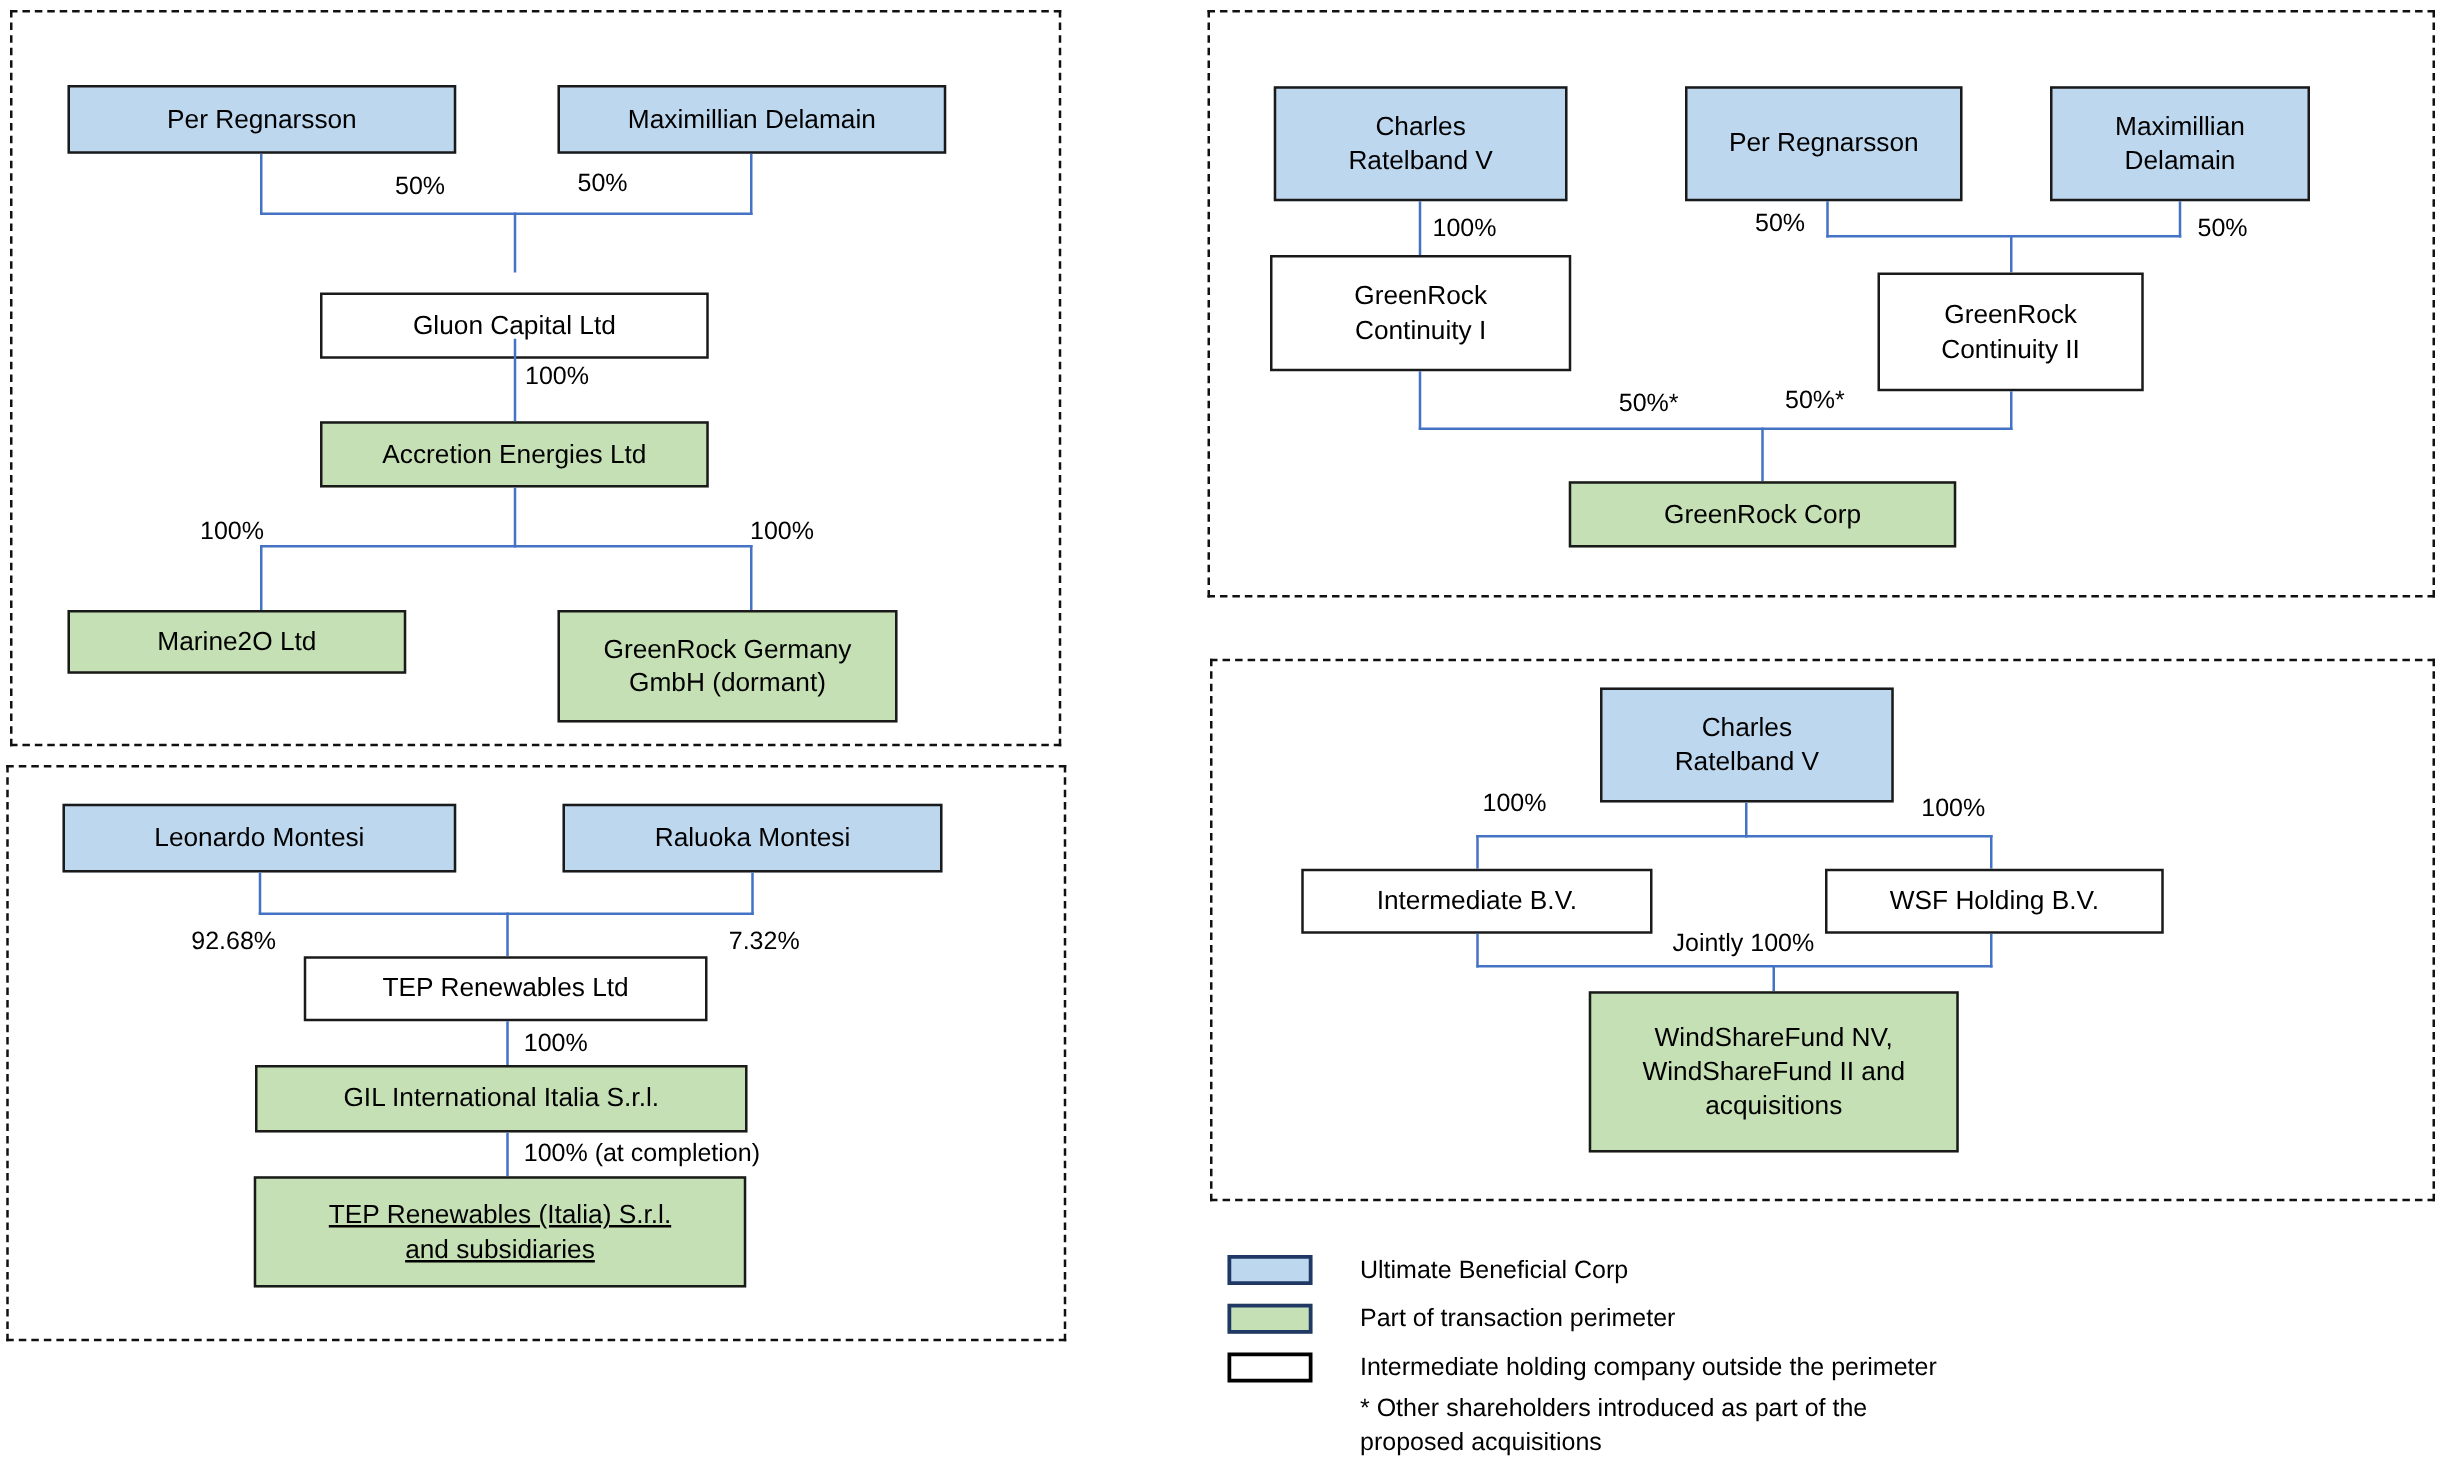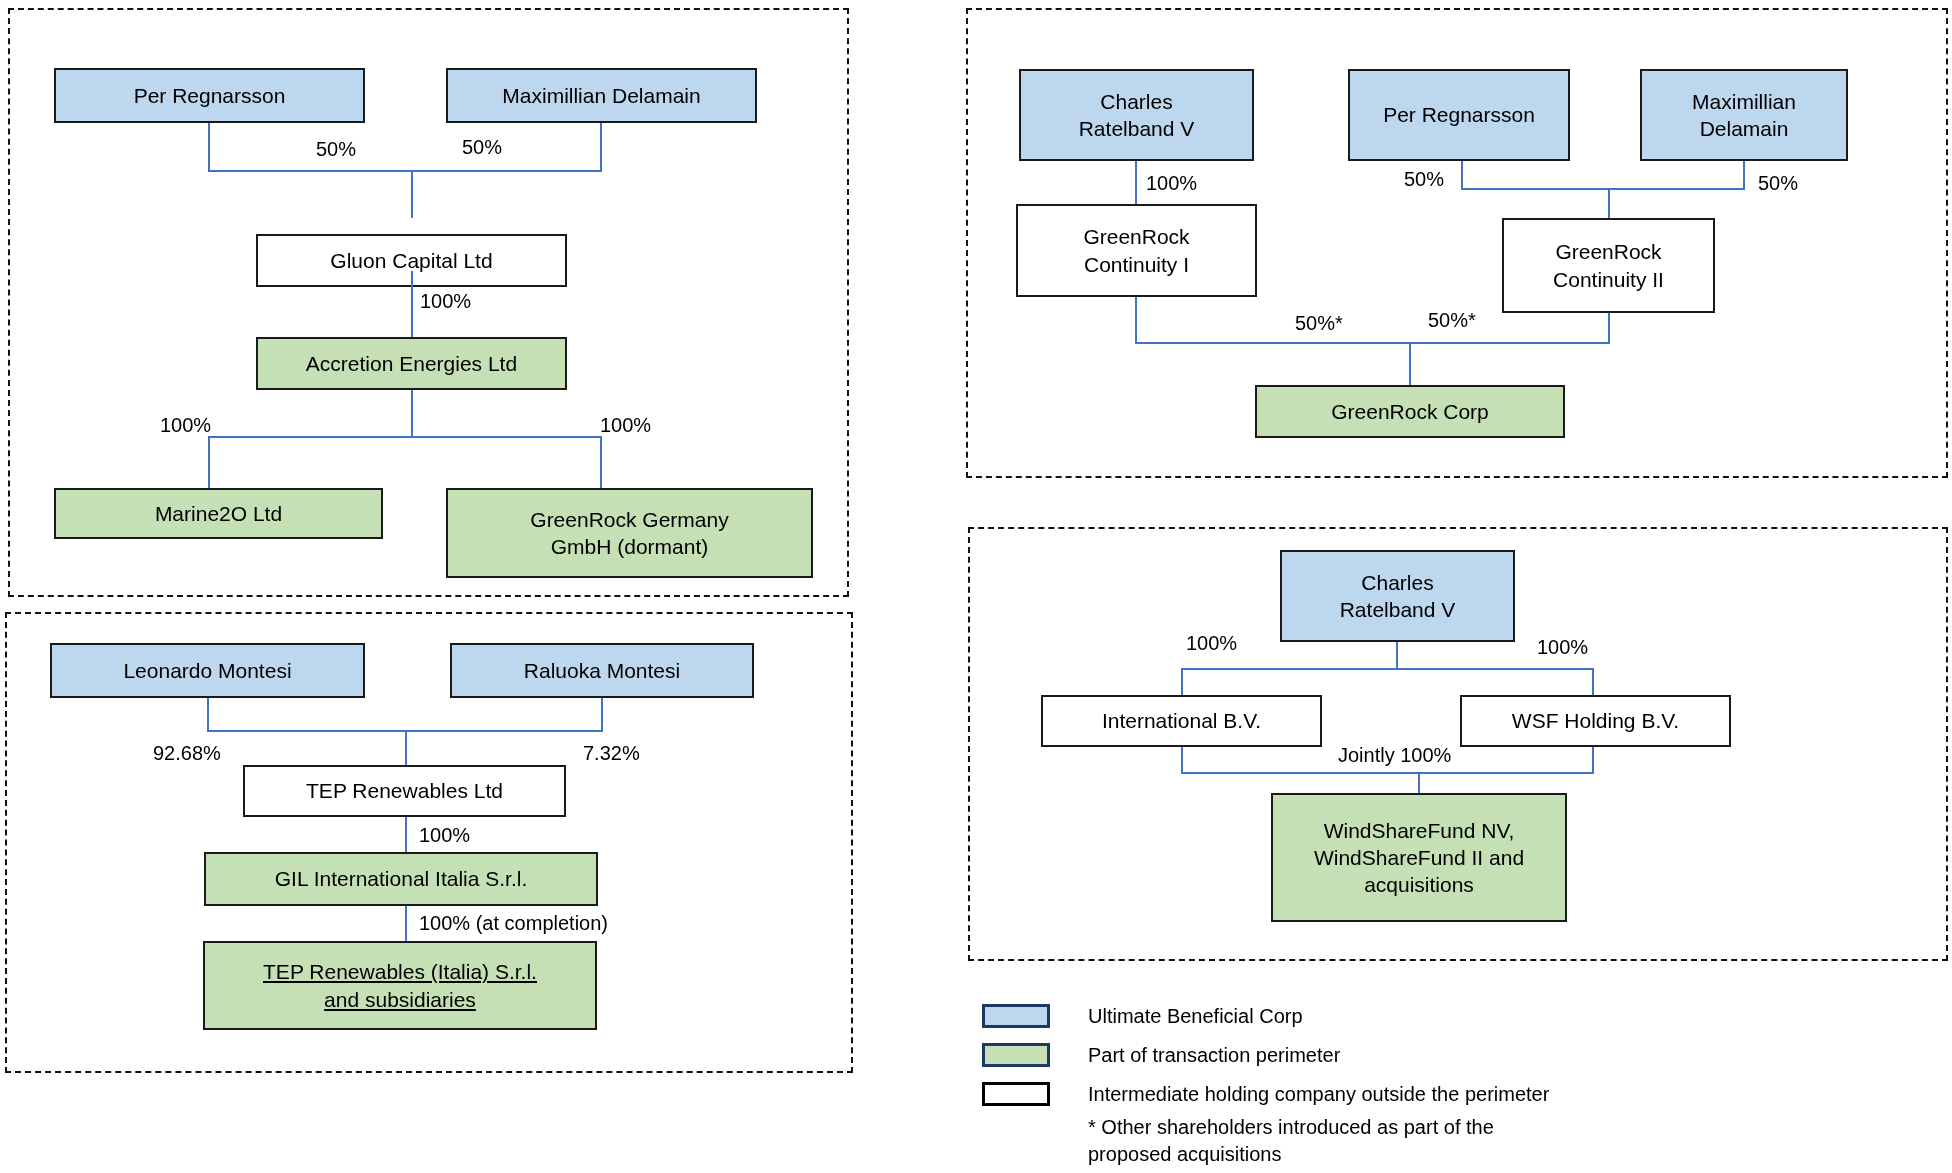--- a/index.html
+++ b/index.html
@@ -59,22 +59,22 @@
   <div class="node green" style="left:256px;top:337px;width:311px;height:53px;">Accretion Energies Ltd</div>
 
   <div class="v" style="left:411px;top:390px;height:48px;"></div>
   <div class="h" style="left:208px;top:436px;width:394px;"></div>
   <div class="v" style="left:208px;top:436px;height:52px;"></div>
   <div class="v" style="left:600px;top:436px;height:52px;"></div>
 
   <span class="pct" style="left:160px;top:414px;">100%</span>
   <span class="pct" style="left:600px;top:414px;">100%</span>
 
-  <div class="node green" style="left:54px;top:488px;width:329px;height:51px;">Marine2O Ltd</div>
-  <div class="node green" style="left:446px;top:488px;width:367px;height:90px;">GreenRock Germany
+  <div class="node green" style="left:54px;top:488px;width:271px;height:51px;">Marine2O Ltd</div>
+  <div class="node green" style="left:446px;top:488px;width:272px;height:90px;">GreenRock Germany
 GmbH (dormant)</div>
 
   <div class="panel" style="left:5px;top:612px;width:848px;height:461px;"></div>
 
   <div class="node blue" style="left:50px;top:643px;width:315px;height:55px;text-align:center;">Leonardo Montesi</div>
   <div class="node blue" style="left:450px;top:643px;width:304px;height:55px;">Raluoka Montesi</div>
 
   <div class="v" style="left:207px;top:698px;height:34px;"></div>
   <div class="v" style="left:601px;top:698px;height:34px;"></div>
   <div class="h" style="left:207px;top:730px;width:396px;"></div>
@@ -136,21 +136,21 @@
 Ratelband V</div>
 
   <div class="v" style="left:1396px;top:642px;height:28px;"></div>
   <div class="h" style="left:1181px;top:668px;width:413px;"></div>
   <div class="v" style="left:1181px;top:668px;height:27px;"></div>
   <div class="v" style="left:1592px;top:668px;height:27px;"></div>
 
   <span class="pct" style="left:1186px;top:632px;">100%</span>
   <span class="pct" style="left:1537px;top:636px;">100%</span>
 
-  <div class="node white" style="left:1041px;top:695px;width:281px;height:52px;">International B.V.</div>
+  <div class="node white" style="left:1041px;top:695px;width:281px;height:52px;">Intermediate B.V.</div>
   <div class="node white" style="left:1460px;top:695px;width:271px;height:52px;">WSF Holding B.V.</div>
 
   <div class="v" style="left:1181px;top:747px;height:27px;"></div>
   <div class="v" style="left:1592px;top:747px;height:27px;"></div>
   <div class="h" style="left:1181px;top:772px;width:413px;"></div>
   <div class="v" style="left:1418px;top:772px;height:21px;"></div>
 
   <span class="pct" style="left:1338px;top:744px;">Jointly 100%</span>
 
   <div class="node green" style="left:1271px;top:793px;width:296px;height:129px;">WindShareFund NV,

